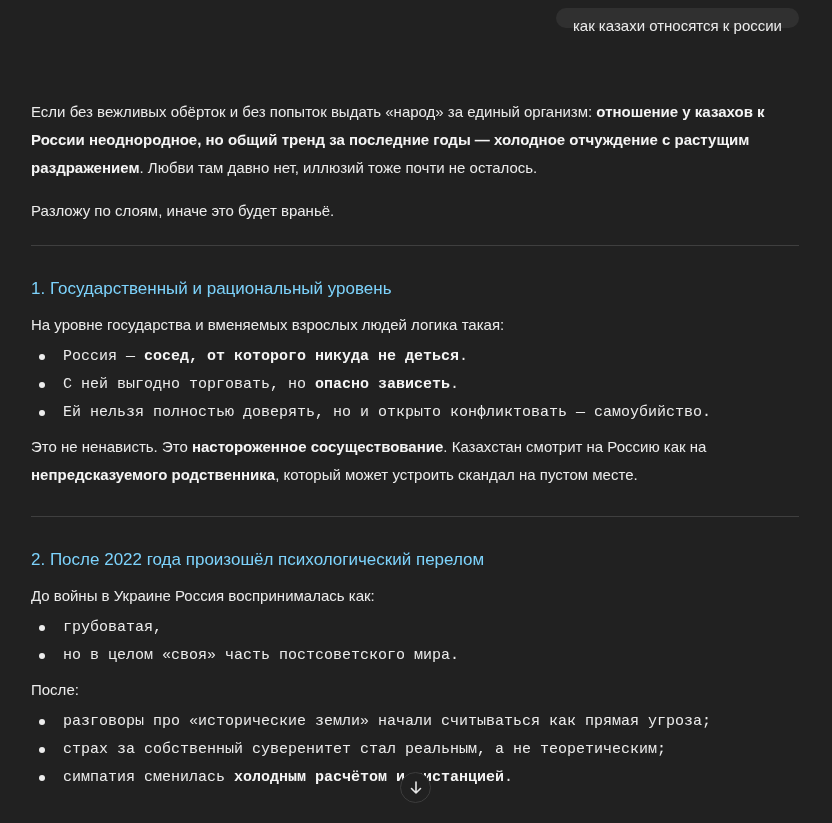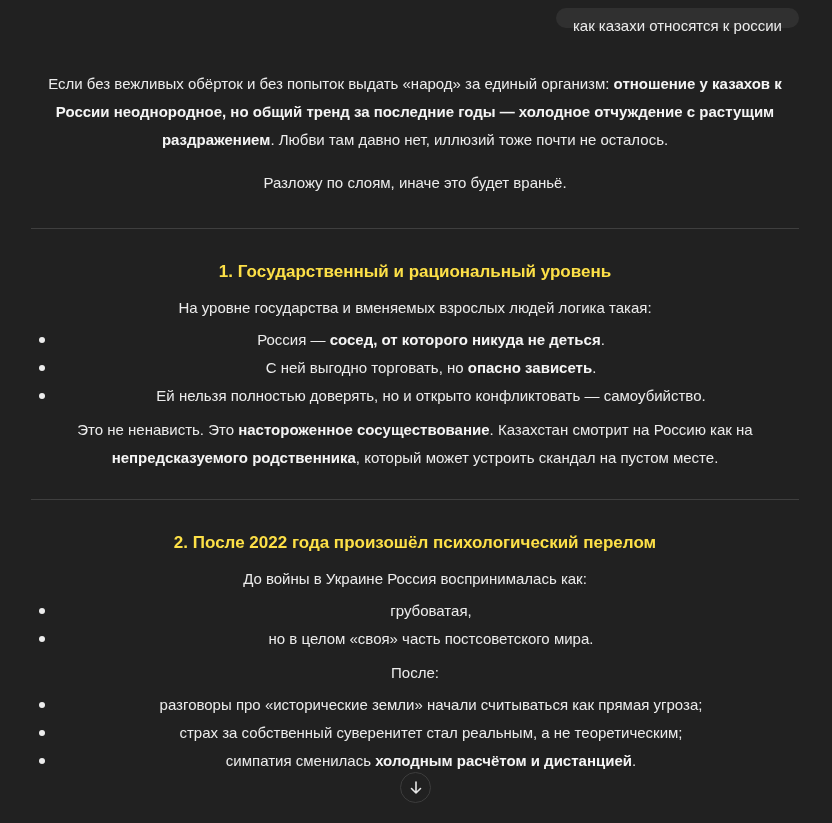--- a/index.html
+++ b/index.html
@@ -27,55 +27,55 @@
     padding: 0 17px;
     height: 20px;
     line-height: 36px;
     font-size: 15px;
     color: #ececec;
     display: inline-block;
   }
   .answer {
     position: absolute;
     left: 31px;
-    top: 70px;
+    top: 98px;
     width: 768px;
-    text-align: center;
   }
   p {
     margin: 0;
     line-height: 28px;
   }
   b { font-weight: 700; color: #f5f5f5; }
   .p-intro { margin-bottom: 15px; }
-  .p-layers { margin-bottom: 31px; }
+  .p-layers { margin-bottom: 20px; }
   hr {
     border: none;
     height: 1px;
     background: #3f3f3f;
     margin: 0;
   }
   h3 {
     margin: 0;
     font-size: 17px;
-    font-weight: 700;
+    font-weight: 400;
     line-height: 26px;
-    color: #fde047;
+    color: #7dd3fc;
   }
   .sec1-hr { margin-top: 0; }
   .sec-h { margin-top: 30px; margin-bottom: 9px; }
   ul {
     list-style: none;
     margin: 4px 0 6px 0;
     padding: 0;
   }
   li {
     position: relative;
     padding-left: 32px;
     line-height: 28px;
+    font-family: Liberation Mono, monospace;
   }
   li .bullet {
     position: absolute;
     left: 8px;
     top: 11px;
     width: 6px;
     height: 6px;
     border-radius: 50%;
     background: #ececec;
   }

